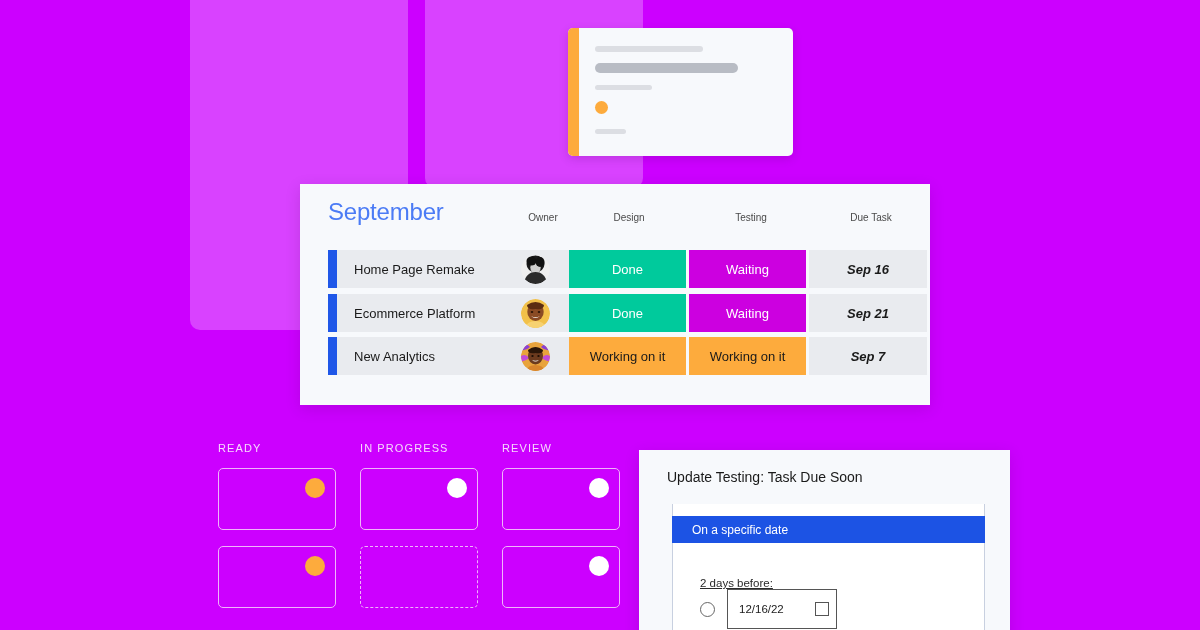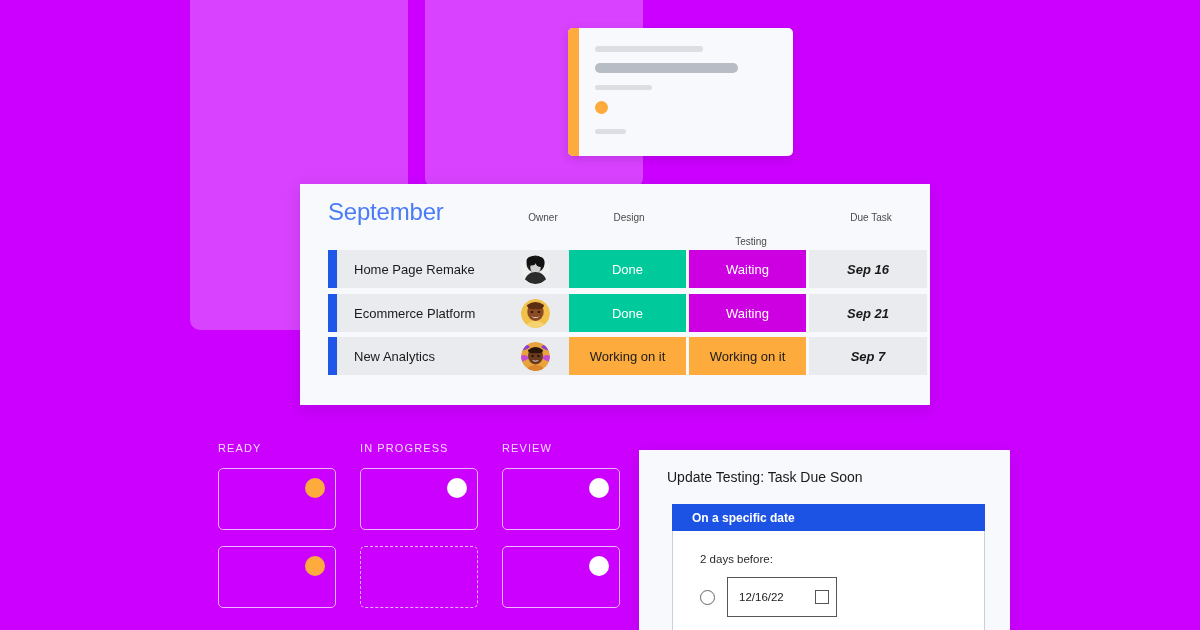--- a/index.html
+++ b/index.html
@@ -92,21 +92,21 @@
     position: absolute;
     top: 28px;
     font-size: 10px;
     color: #4a4a4a;
     text-align: right;
     transform: translateX(-50%);
     white-space: nowrap;
   }
   #col-head-owner   { left: 243px; }
   #col-head-design  { left: 329px; }
-  #col-head-testing { left: 451px; margin-top: 24px; }
+  #col-head-testing { left: 451px; }
   #col-head-due     { left: 571px; }
 
   .board-row {
     position: absolute;
     left: 28px;
     width: 570px;
     height: 38px;
     display: flex;
     align-items: center;
   }
@@ -243,31 +243,31 @@
     box-sizing: border-box;
   }
   #form-section-header {
     background: #1C53E4;
     height: 27px;
     display: flex;
     align-items: center;
     padding-left: 20px;
     box-sizing: border-box;
     font-size: 12px;
-    font-weight: bold;
+    font-weight: normal;
     color: #fff;
-    margin: 0 -1px;
+    margin: 12px -1px;
   }
   #form-body {
     padding: 22px 0 26px 27px;
   }
   #form-sub-label {
     font-size: 11.5px;
     color: #2a2a2a;
-    margin-bottom: 12px;
+    text-decoration: underline;
   }
   #form-date-row {
     display: flex;
     align-items: center;
   }
   #radio-unselected {
     width: 13px;
     height: 13px;
     border: 1.3px solid #666;
     border-radius: 50%;

